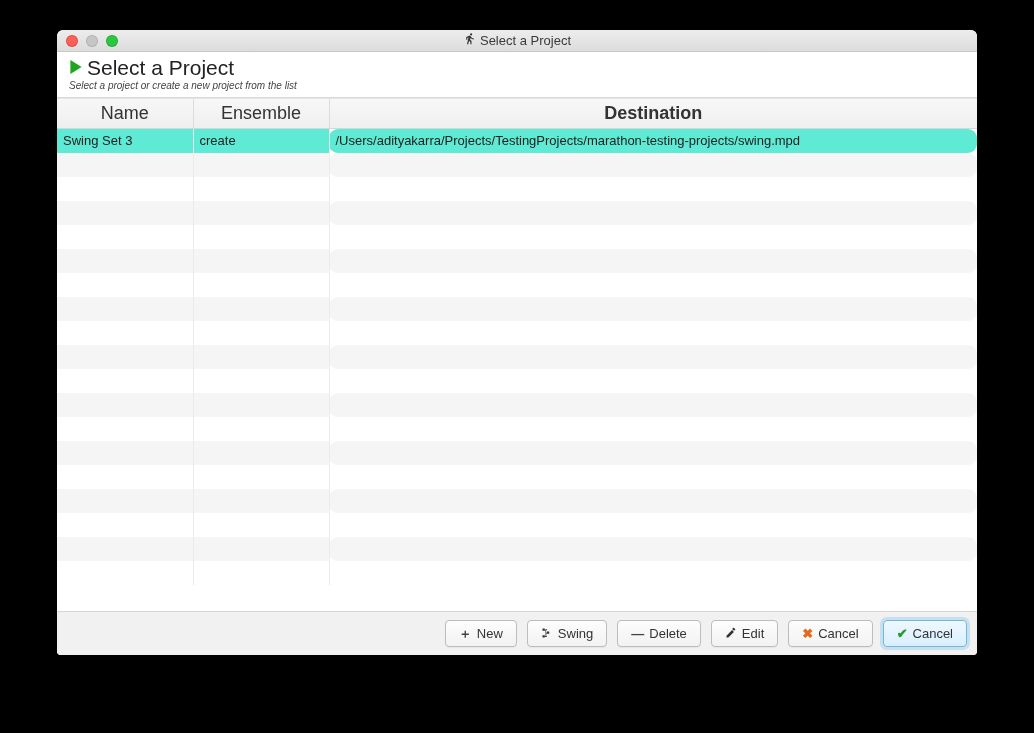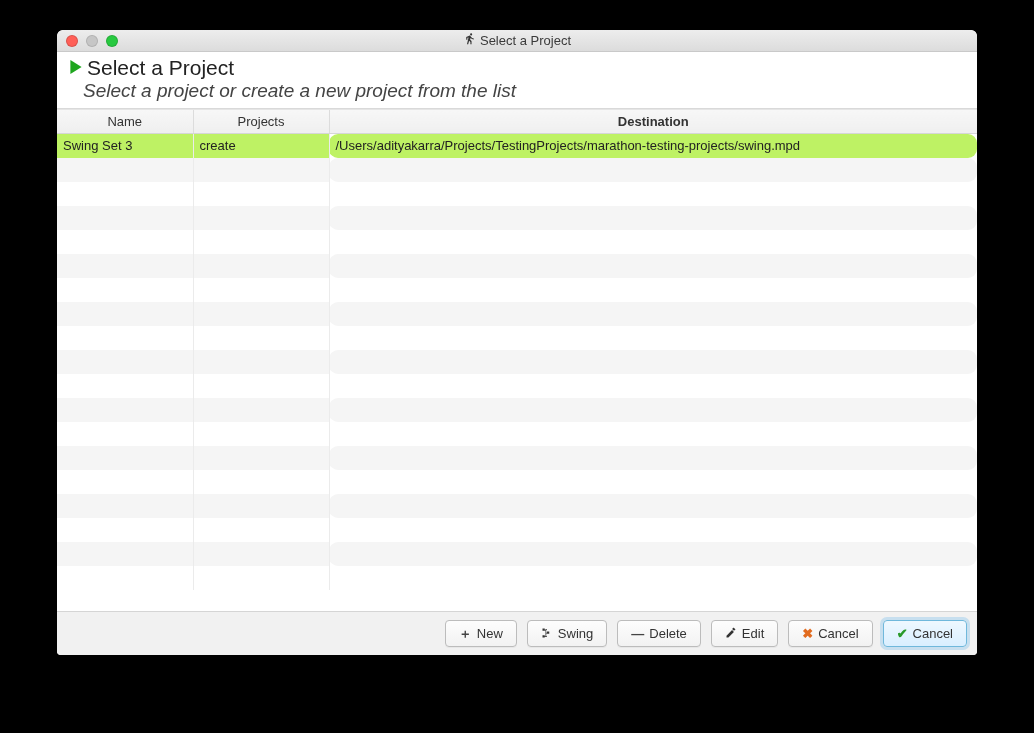--- a/index.html
+++ b/index.html
@@ -73,61 +73,60 @@
     .play-icon {
       color: #1fa61f;
       font-size: 14px;
     }
     .header-title {
       font-size: 21px;
       font-weight: 500;
       color: #222;
     }
     .header-subtitle {
-      font-size: 19px;
+      font-size: 10px;
       font-style: italic;
       color: #444;
-      margin-left: 14px;
       margin-top: 0px;
     }
     .table-wrap {
       flex: 1;
       overflow: auto;
       border-top: 1px solid #e5e5e5;
     }
     table {
       width: 100%;
       border-collapse: collapse;
       table-layout: fixed;
     }
     thead th {
       background: linear-gradient(#f7f7f7,#efefef);
       border-bottom: 1px solid #d6d6d6;
       border-right: 1px solid #dcdcdc;
       font-weight: 400;
-      font-size: 13px;
+      font-size: 18px;
       color: #333;
       text-align: center;
       padding: 4px 6px;
       height: 22px;
     }
     thead th:last-child { border-right: none; font-weight: bold; }
     tbody td {
       height: 24px;
       padding: 0 6px;
       font-size: 13px;
       color: #222;
       border-right: 1px solid #ebebeb;
       white-space: nowrap;
       overflow: hidden;
       text-overflow: ellipsis;
       text-align: left;
     }
     tbody td:last-child { border-right: none; border-radius: 9px; }
-    tbody tr.selected td { background: #bef264; margin-top: 20px; }
+    tbody tr.selected td { background: #5eead4; margin-top: 20px; }
     tbody tr:nth-child(odd):not(.selected) td { background: #ffffff; }
     tbody tr:nth-child(even):not(.selected) td { background: #f5f5f5; }
     col.c-name { width: 136px; }
     col.c-fw   { width: 136px; }
     col.c-dest { }
     .footer {
       height: 44px;
       background: #f1f1f1;
       border-top: 1px solid #d5d5d5;
       display: flex;
@@ -198,21 +197,21 @@
   <div class="table-wrap">
     <table>
       <colgroup>
         <col class="c-name">
           <col class="c-fw">
           <col class="c-dest">
       </colgroup>
       <thead>
         <tr>
           <th>Name</th>
-          <th>Projects</th>
+          <th>Ensemble</th>
           <th>Destination</th>
         </tr>
       </thead>
       <tbody id="tbody">
           <tr class="selected">
             <td>Swing Set 3</td>
             <td>create</td>
             <td>/Users/adityakarra/Projects/TestingProjects/marathon-testing-projects/swing.mpd</td>
           </tr>
           <tr>

